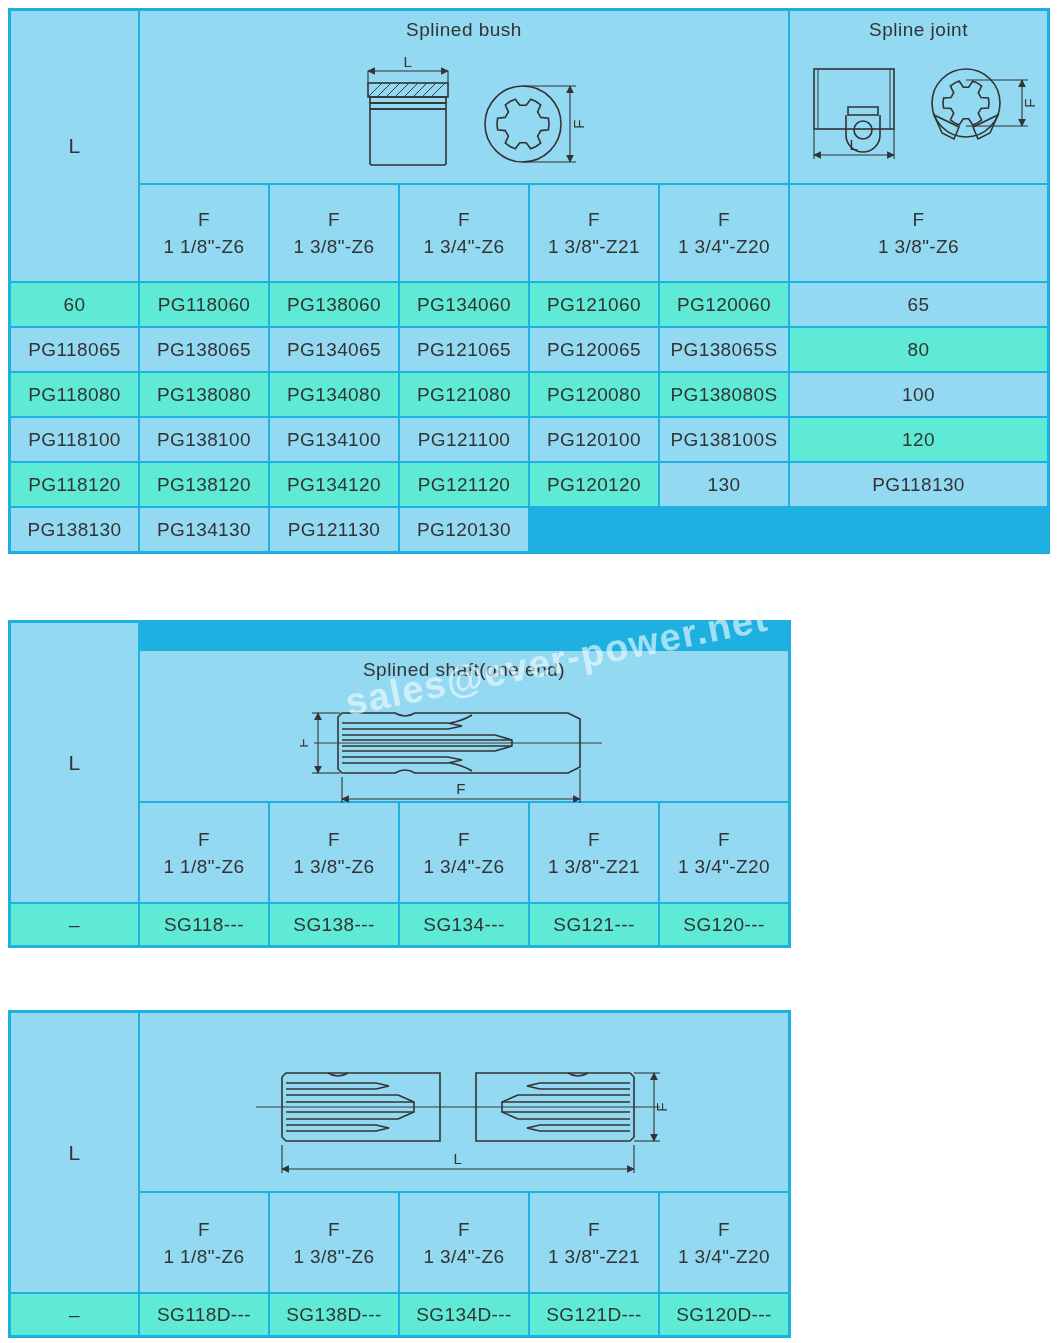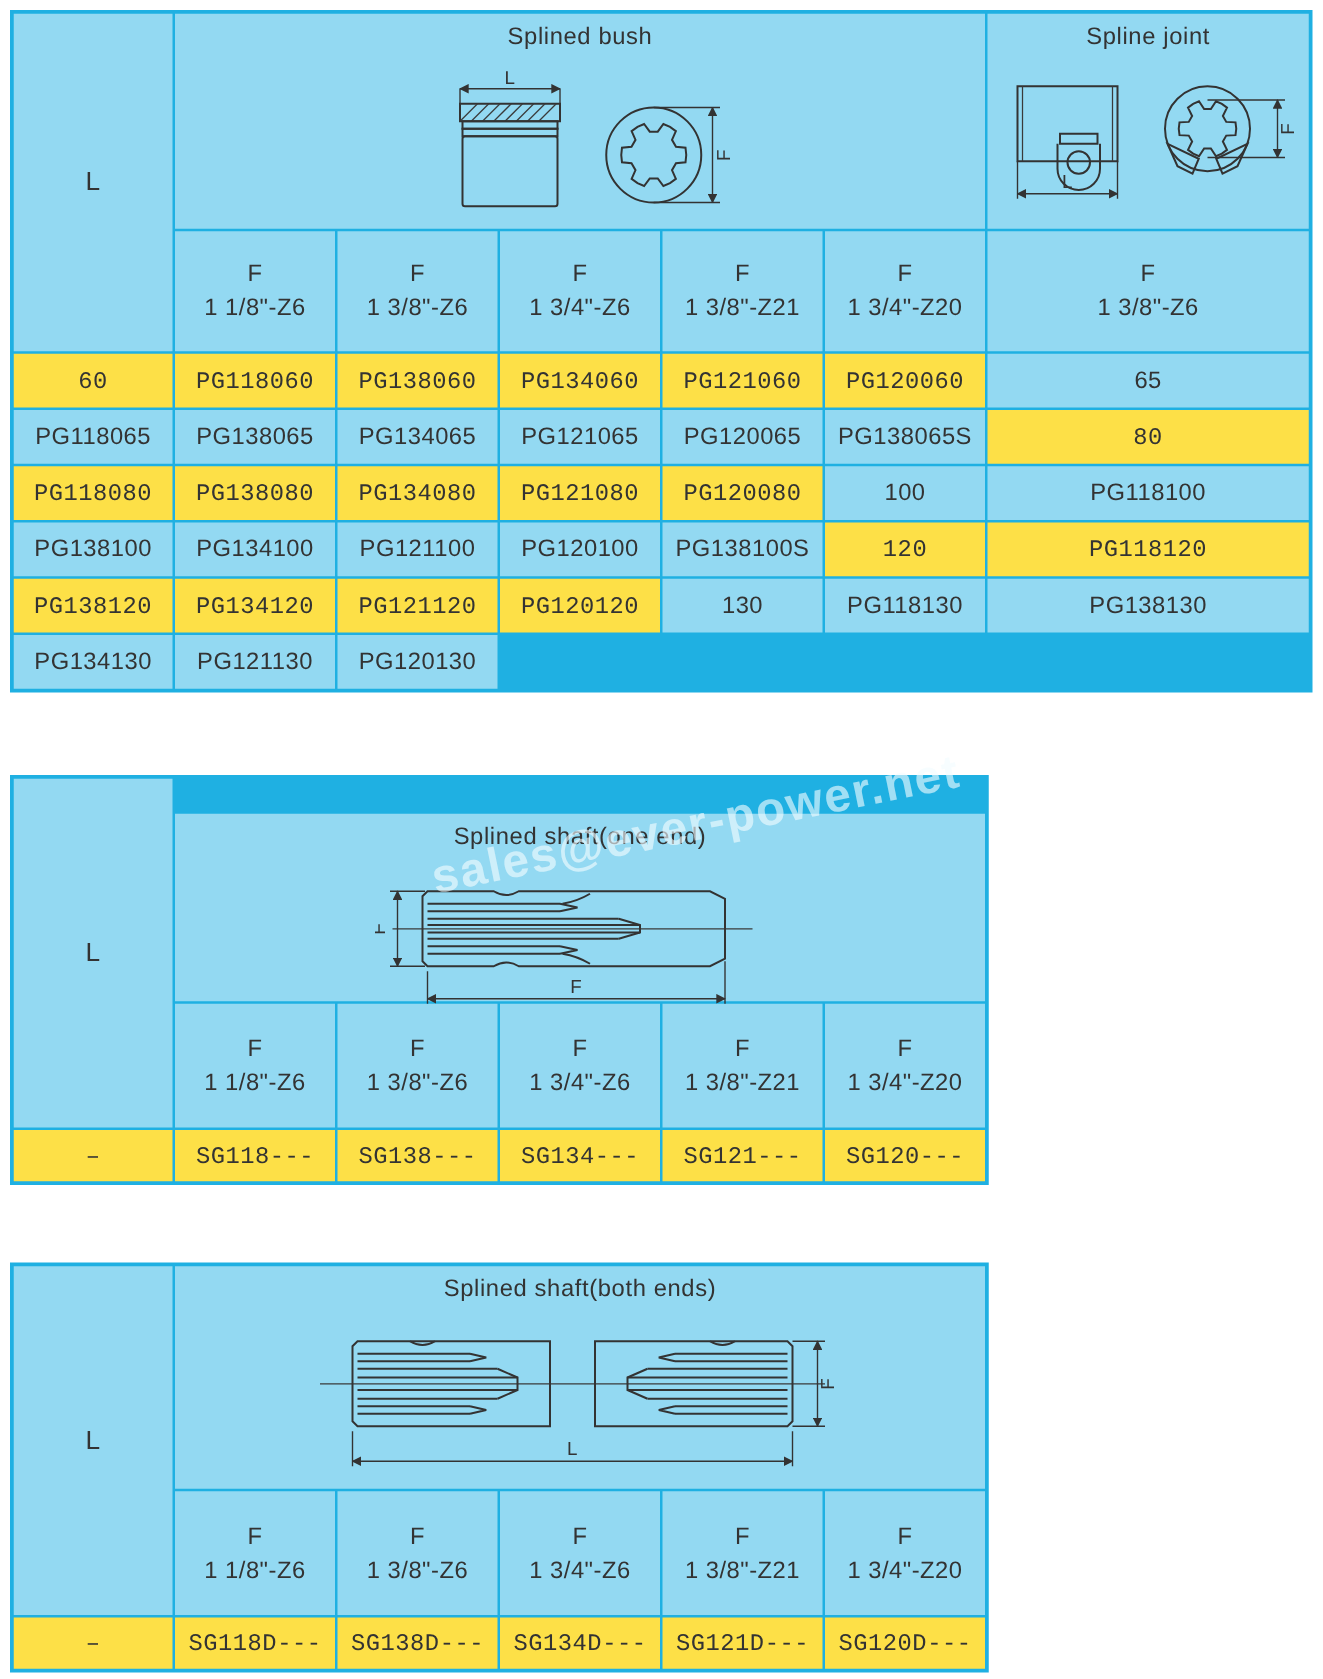--- a/index.html
+++ b/index.html
@@ -1,21 +1,21 @@
 <!DOCTYPE html>
 <html><head>
 <meta charset="utf-8">
 <style>
   html,body{margin:0;padding:0;background:#ffffff;}
   body{font-family:"Liberation Sans",sans-serif;color:#333;}
   .page{position:relative;width:1058px;height:1343px;background:#ffffff;overflow:hidden;}
   .tbl{position:absolute;display:grid;gap:2px;background:#1fb0e2;padding:3px;box-sizing:border-box;}
   .c{display:flex;align-items:center;justify-content:center;font-size:19px;letter-spacing:.4px;}
   .b{background:#93d9f2;}
-  .w{background:#fde047;font-family:Liberation Mono, monospace;}
+  .w{background:#5eead4;}
   .hd{flex-direction:column;line-height:27px;}
   .band{position:relative;}
   .title{position:absolute;top:8px;left:0;width:100%;text-align:center;font-size:19px;letter-spacing:.5px;}
   .lbig{font-size:21px;}
   .band svg{position:absolute;}
   svg text{font-size:15px;fill:#333;font-family:"Liberation Sans",sans-serif;letter-spacing:.5px;}
   svg .ln{stroke:#333;stroke-width:1.6;fill:none;}
   svg .thin{stroke:#3a3a3a;stroke-width:1;fill:none;}
   svg .dim{stroke:#333;stroke-width:1.1;fill:none;}
   .wm{position:absolute;left:346px;top:682px;font-size:38px;font-weight:bold;letter-spacing:1.5px;
@@ -142,20 +142,21 @@
     <div class="c b">PG121065</div>
     <div class="c b">PG120065</div>
     <div class="c b">PG138065S</div>
 
     <div class="c w">80</div>
     <div class="c w">PG118080</div>
     <div class="c w">PG138080</div>
     <div class="c w">PG134080</div>
     <div class="c w">PG121080</div>
     <div class="c w">PG120080</div>
+    <div class="c w">PG138080S</div>
 
     <div class="c b">100</div>
     <div class="c b">PG118100</div>
     <div class="c b">PG138100</div>
     <div class="c b">PG134100</div>
     <div class="c b">PG121100</div>
     <div class="c b">PG120100</div>
     <div class="c b">PG138100S</div>
 
     <div class="c w">120</div>
@@ -246,21 +247,20 @@
     <div class="c w">SG120---</div>
   </div>
 
   <div class="tbl" id="t3" style="left:8px;top:1010px;width:783px;height:328px;
               grid-template-columns:127px repeat(5,128px);
               grid-template-rows:178px 99px 41px;">
 
     <div class="c b lbig" style="grid-column:1;grid-row:1/3;">L</div>
 
     <div class="c b band" style="grid-column:2/7;grid-row:1;">
-      <div class="title">Splined shaft(both ends)</div>
       <svg width="430" height="122" viewBox="0 0 430 122" style="left:108px;top:48px;">
         <defs>
           <marker id="m4" viewBox="0 0 10 10" refX="9" refY="5" markerWidth="7" markerHeight="7" orient="auto-start-reverse">
             <path d="M0,0 L10,5 L0,10 z" fill="#333"></path>
           </marker>
         </defs>
         <line class="thin" x1="8" y1="46" x2="412" y2="46"></line>
 
         <path class="ln" d="M38,12 H192 V80 H38 L34,76 V16 Z"></path>
         <path class="ln" d="M80,12 Q90,18 100,12"></path>

